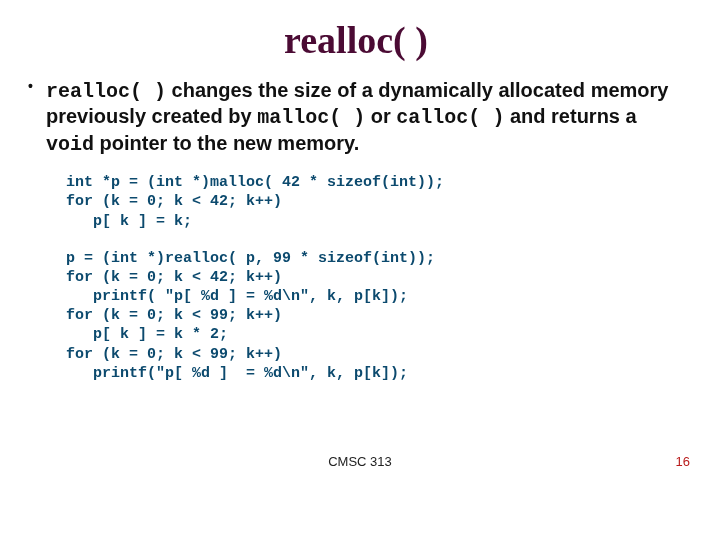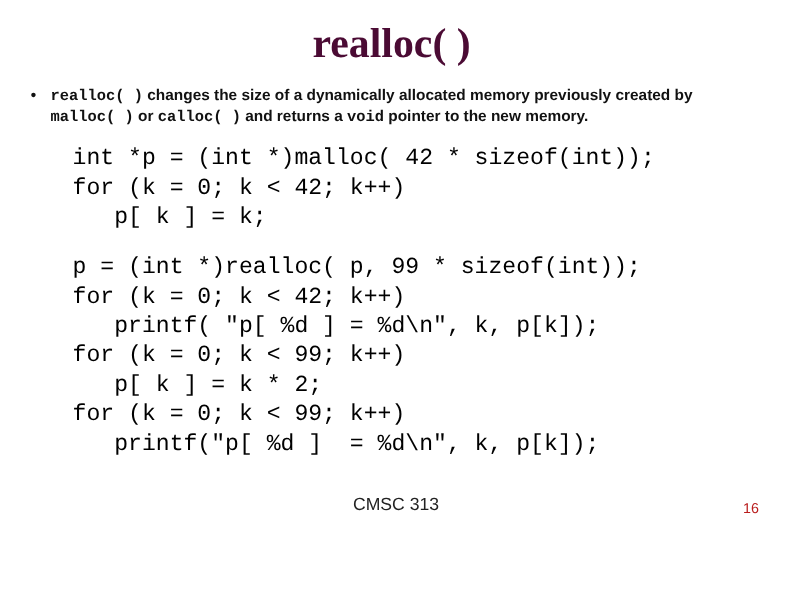--- a/index.html
+++ b/index.html
@@ -27,54 +27,54 @@
     text-align: center;
     margin: 6px 0 16px 0;
   }
   ul.bullets {
     list-style: none;
     margin: 0 0 16px 0;
     padding: 0;
   }
   ul.bullets li {
     position: relative;
-    font-size: 14px;
+    font-size: 20px;
     font-weight: bold;
     color: #111;
     line-height: 1.22;
     padding-left: 20px;
     margin: 1px 0 6px 0;
   }
   ul.bullets li::before {
     content: "•";
     position: absolute;
     left: 2px;
     top: 0;
     font-size: 14px;
     color: #111;
   }
   .mono {
     font-family: "Courier New", Courier, monospace;
   }
   pre.code {
     font-family: "Courier New", Courier, monospace;
-    font-weight: normal;
-    font-size: 21px;
+    font-weight: bold;
+    font-size: 15px;
     line-height: 1.28;
-    color: #000000;
+    color: #0c4a6e;
     margin: 0 0 18px 40px;
     white-space: pre;
   }
   .footer-course {
     position: absolute;
     bottom: 18px;
     left: 0;
     width: 100%;
     text-align: center;
-    font-size: 16px;
+    font-size: 13px;
     color: #222;
   }
   .footer-page {
     position: absolute;
     bottom: 18px;
     right: 30px;
     font-size: 13px;
     color: #b91c1c;
   }
 </style>

